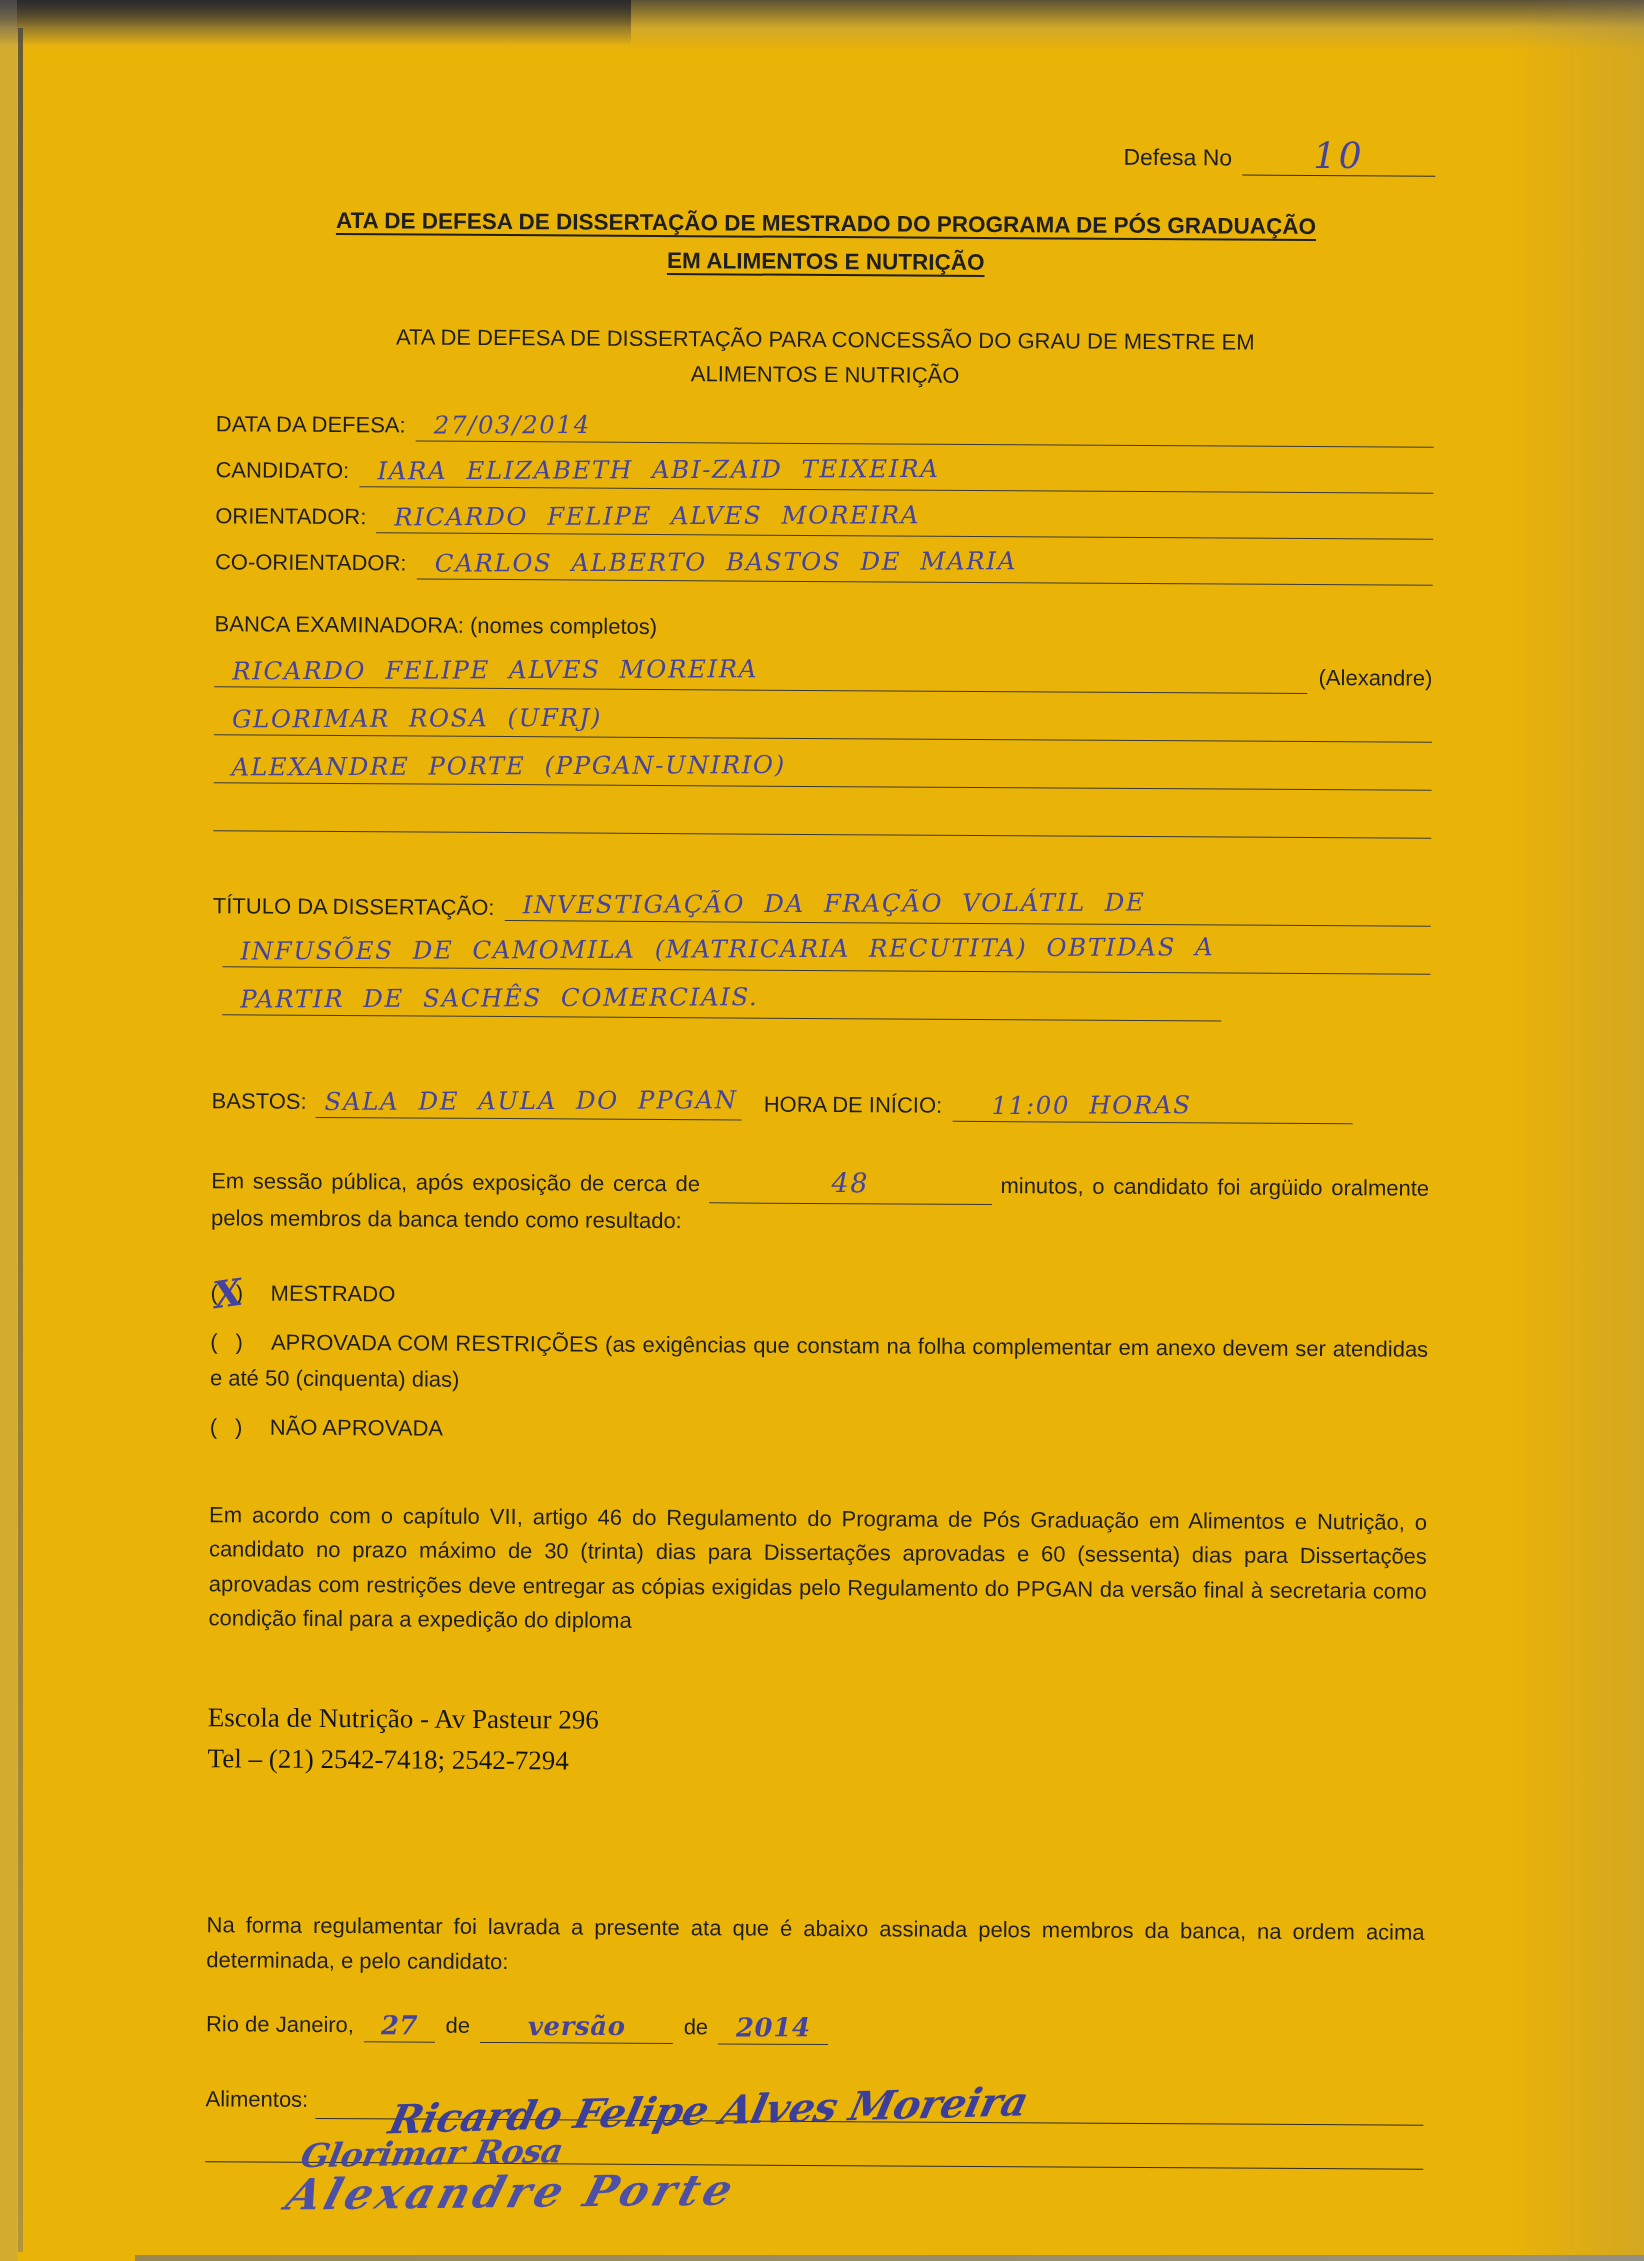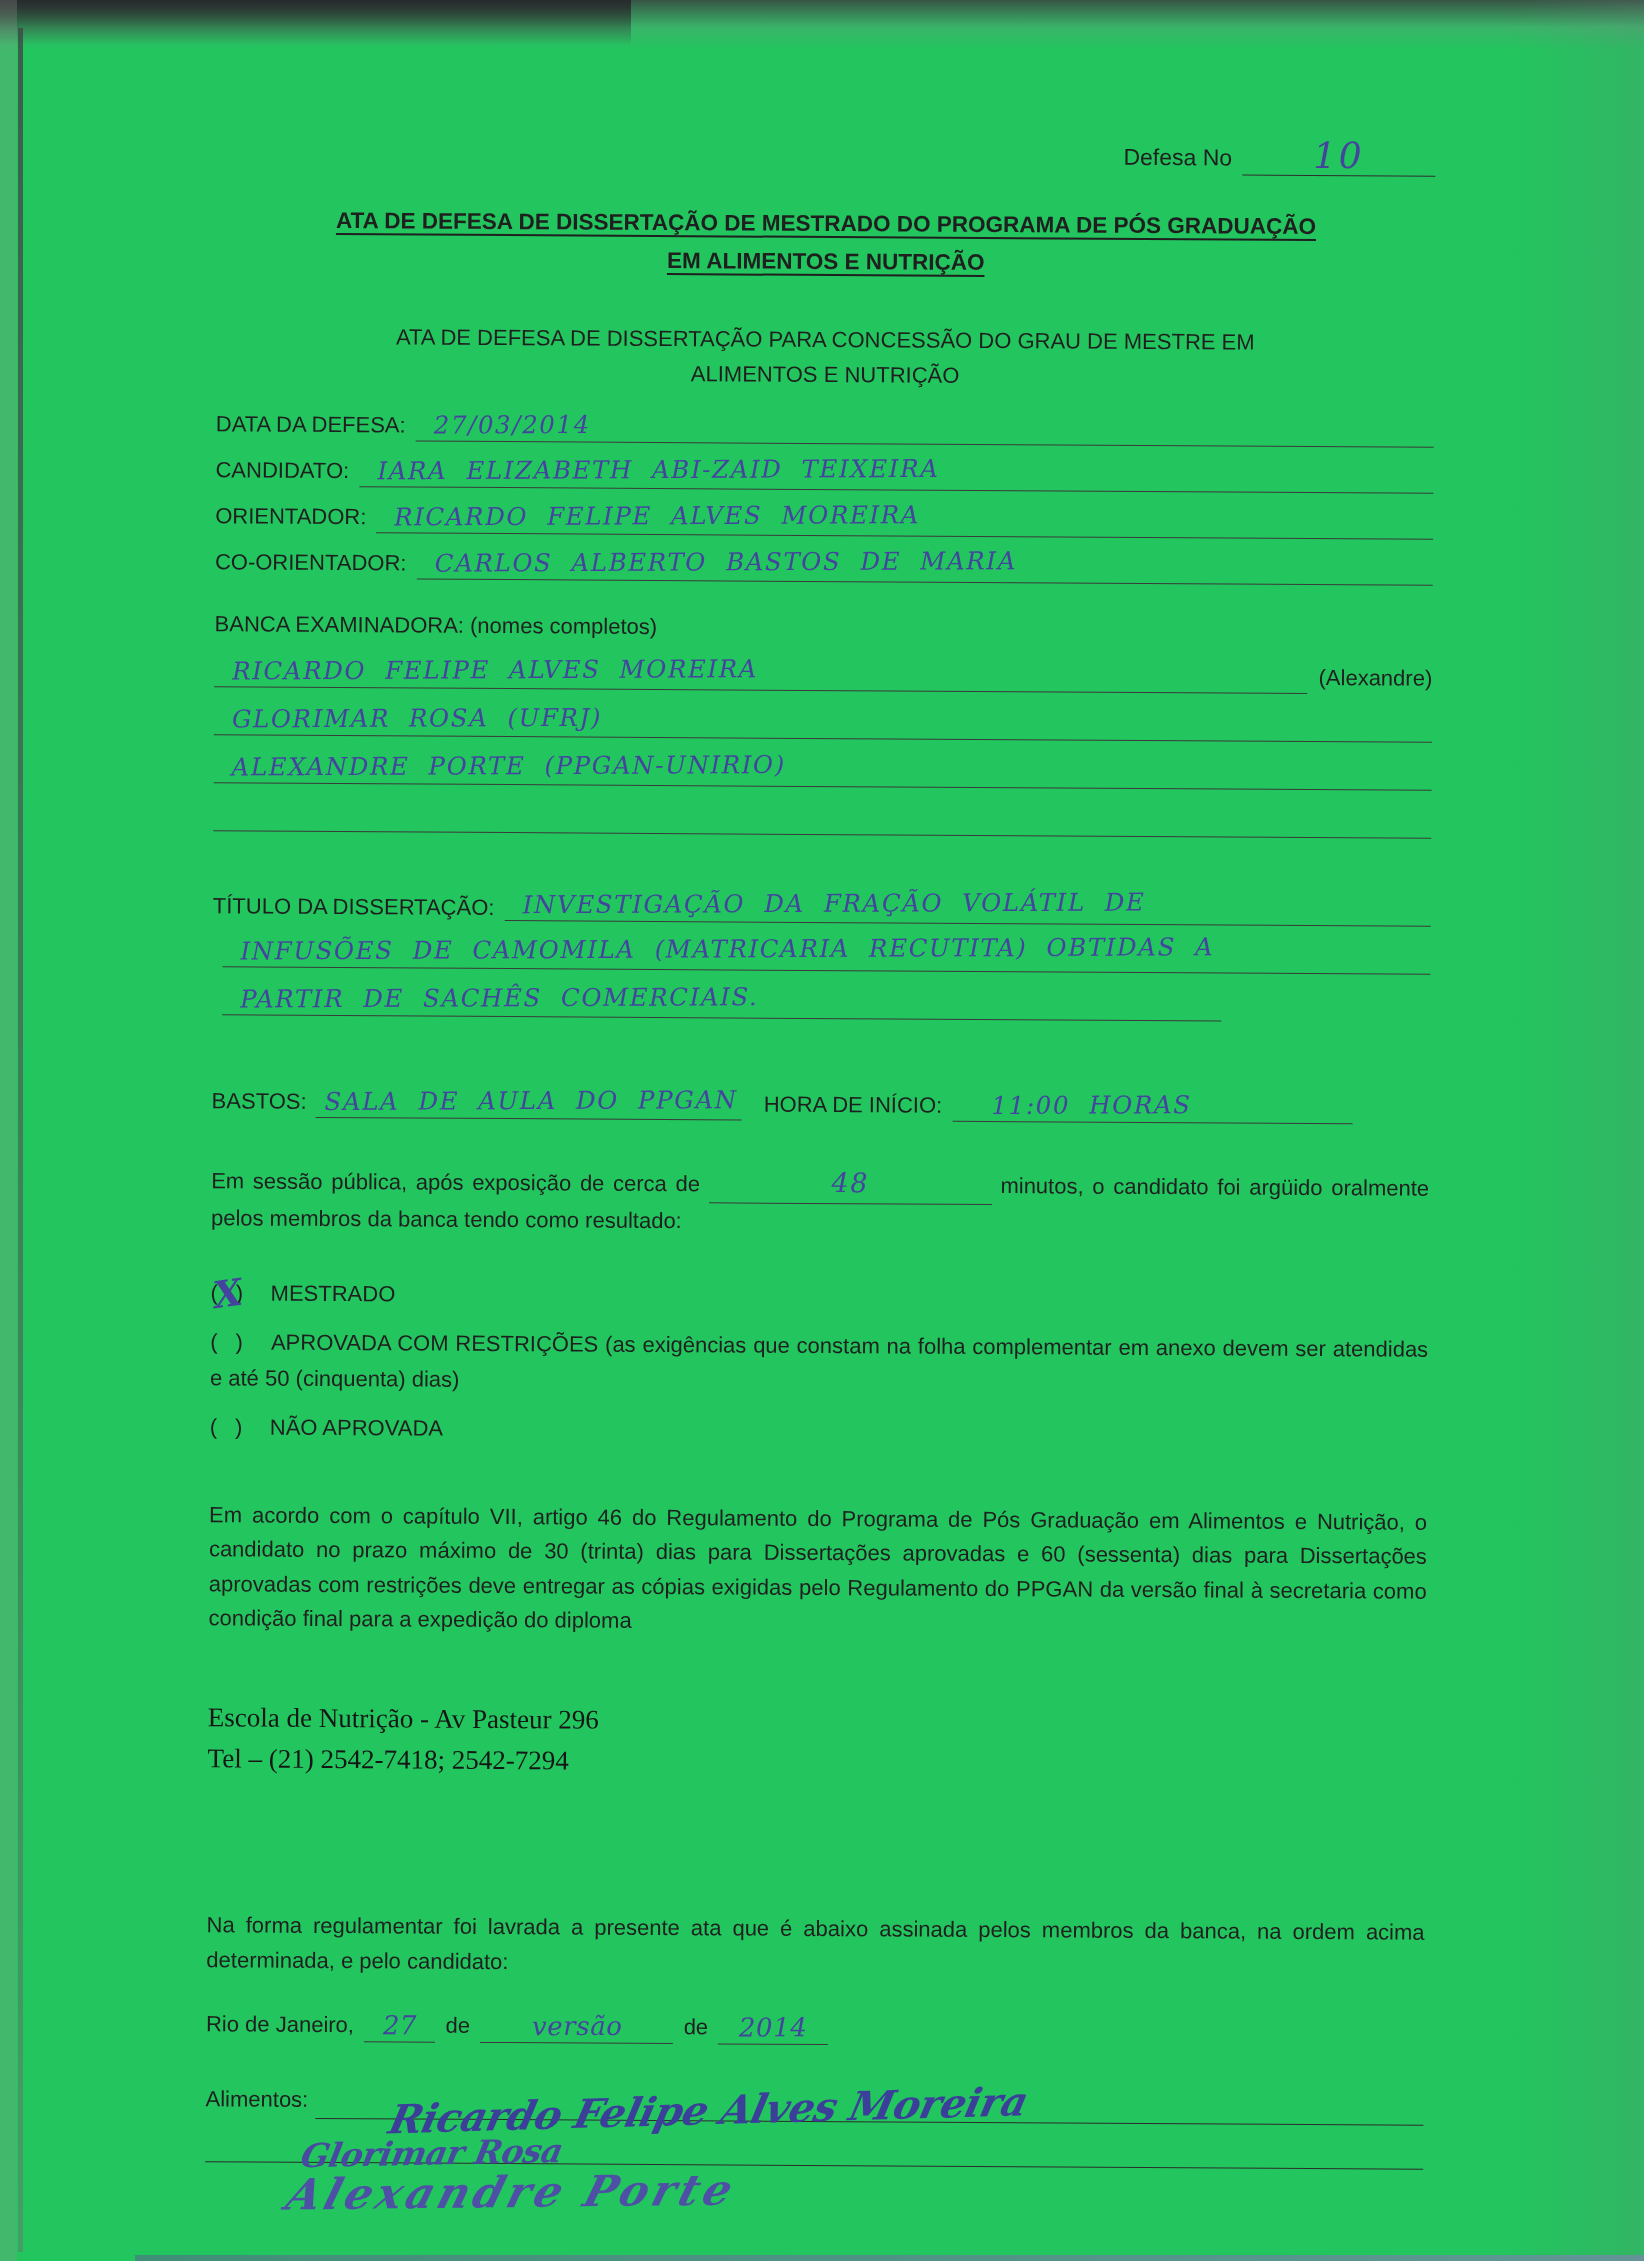--- a/index.html
+++ b/index.html
@@ -2,21 +2,21 @@
 <html style="font-size:10.3px"><head>
 <meta charset="utf-8">
 <style>
   html,body{margin:0;padding:0;}
   body{
     width:1644px;height:2261px;position:relative;overflow:hidden;
     background:#d8d8d4;
     font-family:"Liberation Sans","DejaVu Sans",sans-serif;
     color:#1f1f1f;
   }
-  .sheet{position:absolute;inset:0;background:#22c55e;}
+  .sheet{position:absolute;inset:0;background:#eab308;}
   .content{
     position:absolute;left:213px;right:213px;top:0;
     transform:rotate(0.35deg);transform-origin:50% 40%;
   }
   
   .scan-top{position:absolute;left:0;top:0;right:0;height:50px;
     background:linear-gradient(180deg,rgba(60,60,64,.82),rgba(130,130,136,.25) 55%,rgba(200,200,200,0));}
   .scan-top-left{position:absolute;left:0;top:0;width:631px;height:45px;
     background:linear-gradient(180deg,rgba(38,38,42,.9),rgba(38,38,42,0));}
   .scan-left-margin{position:absolute;left:0;top:0;bottom:0;width:17px;background:rgba(150,150,148,.28);}
@@ -67,21 +67,21 @@
   .mark{position:absolute;left:2.6px;top:-11.6px;font-size:37px;color:#44449f;
     font-family:"DejaVu Serif",serif;font-style:italic;font-weight:bold;transform:rotate(-8deg);}
   .option-label{margin-left:9px;}
   .regulamento{margin-top:54px;line-height:1.56;}
   .endereco{margin-top:62px;font-family:"Liberation Serif","DejaVu Serif",serif;font-size:27px;line-height:1.5;color:#161616;}
   .encerramento{margin-top:129px;line-height:1.6;}
   .date-row{margin-top:11.6px;display:flex;align-items:flex-end;font-size:22px;height:41px;}
   .date-row .lab{padding-bottom:3.2px;white-space:nowrap;}
   .fill-sm{border-bottom:1.6px solid #3a3a3a;display:flex;justify-content:center;align-items:flex-end;margin:0 10.3px;padding-bottom:1.3px;}
   .w110{width:71px;} .w300{width:193px;} .w170{width:110px;justify-content:center;}
-  .hw-cursive{font-size:26px;letter-spacing:0.6px;word-spacing:2.6px;}
+  .hw-cursive{font-size:26px;letter-spacing:0.6px;word-spacing:2.6px;font-weight:bold;}
   .sig-block{margin-top:18px;font-size:22px;}
   .sig-row1{display:flex;align-items:flex-end;height:59px;}
   .sig-row1 .lab{padding-bottom:5.2px;white-space:nowrap;}
   .sig-line{flex:1;border-bottom:1.9px solid #2c2c2c;margin-left:7.7px;position:relative;height:59px;}
   .sig-line-2{border-bottom:1.9px solid #2c2c2c;position:relative;height:43px;}
   .sig{
     position:absolute;white-space:nowrap;color:#3c3f99;
     font-family:"DejaVu Serif",serif;font-style:italic;font-weight:bold;letter-spacing:-0.6px;
   }
   .sig1{left:77px;bottom:-13px;font-size:40px;transform:skewX(-14deg) rotate(-2deg);}

